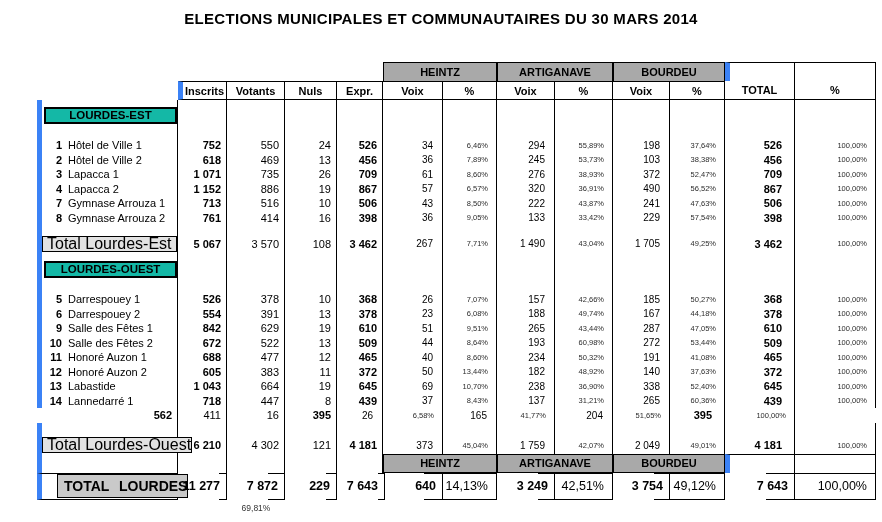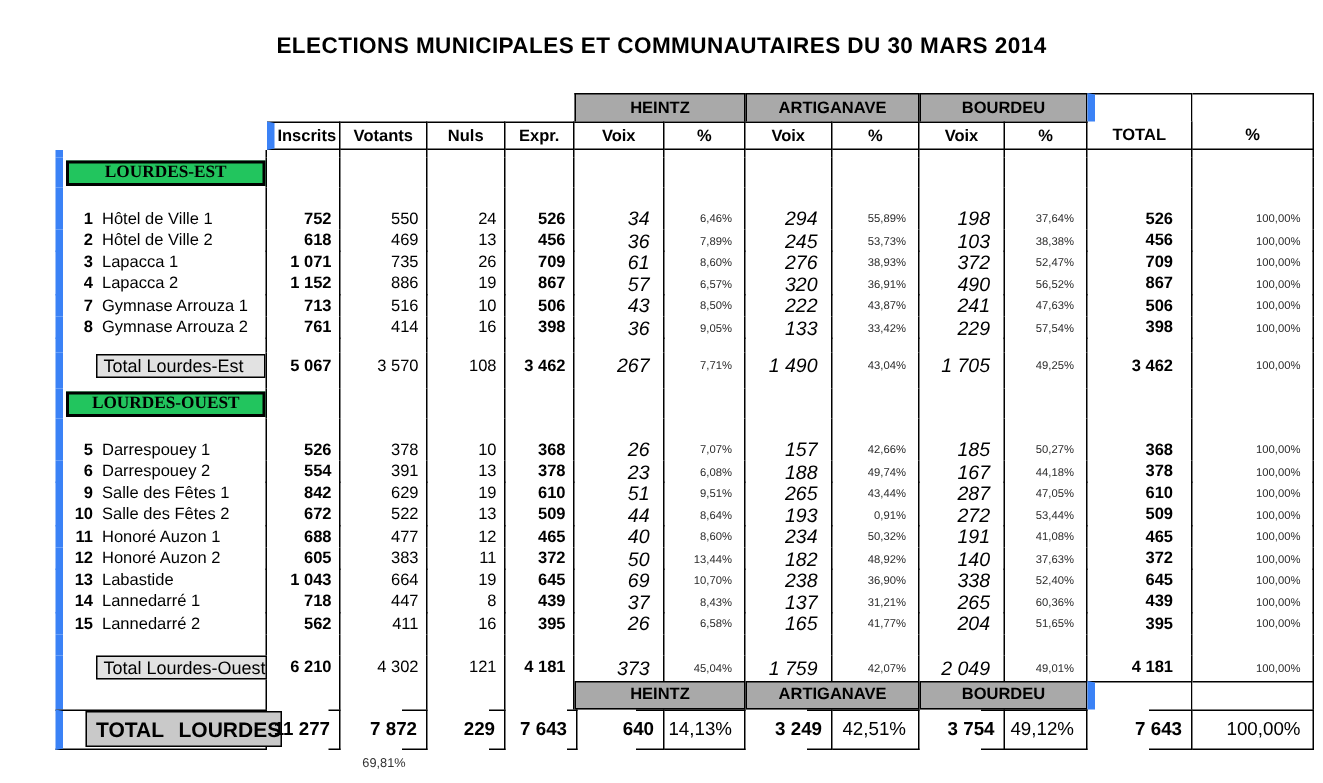--- a/index.html
+++ b/index.html
@@ -9,21 +9,21 @@
     --cols:141px 49px 58px 52px 46px 60px 54px 58px 58px 57px 55px 70px 81px;
   }
   *{box-sizing:border-box;}
   html,body{margin:0;padding:0;}
   body{
     width:882px;height:522px;overflow:hidden;background:#fff;color:#000;
     font-family:"Liberation Sans","DejaVu Sans",sans-serif;
   }
   .sheet{position:relative;width:882px;height:522px;}
   .title{
-    position:absolute;top:22px;left:0;width:882px;text-align:center;
+    position:absolute;top:10px;left:0;width:882px;text-align:center;
     font-size:15px;font-weight:bold;letter-spacing:.3px;
   }
   .table{position:absolute;top:62px;left:37px;width:669px;}
   .row{display:grid;grid-template-columns:var(--cols);}
   .c{border-right:1px solid #000;min-width:0;display:flex;align-items:center;}
   .bl{border-left:5px solid #3b82f6;}
   .nob{border:none !important;}
   .span2{grid-column:span 2;}
   .span5{grid-column:span 5;}
 
@@ -42,36 +42,36 @@
     font-weight:bold;font-size:11px;justify-content:center;
   }
   .tmb{border-top:none;}
 
   
   .g5{height:5px}.g7{height:7px}.g10{height:10px}.g13{height:13px}.g14{height:14px}
   .secrow{height:20px;}
   .section-box{
     margin-left:2px;width:137px;height:17px;line-height:14px;border:2px solid #000;
     font-weight:bold;font-size:11.5px;text-align:center;display:flex;
-    align-items:center;justify-content:center;background:#22c55e;font-family:Liberation Serif, serif;
+    align-items:center;justify-content:center;background:#14b8a6;
   }
   .data-row{height:14.5px;}
   .label{padding-left:4px;font-size:11px;}
   .rn{display:inline-block;width:16px;text-align:right;font-weight:bold;flex:none;}
   .nm{margin-left:6px;white-space:nowrap;}
   .num{justify-content:flex-end;font-size:11px;padding-right:5px;white-space:nowrap;}
-  .vx{font-size:13px;padding-right:9px;font-style:italic;}
+  .vx{font-size:10px;padding-right:9px;}
   .bold{font-weight:bold;}
   .totcol{font-weight:bold;padding-right:12px;}
   .pct{justify-content:flex-end;font-size:7.5px;color:#2b2b2b;padding-right:8px;white-space:nowrap;}
 
   .strow{height:17px;}
   .st-box{
-    margin-left:22px;flex:1;height:16px;border:1px solid #000;background:var(--subtotal-gray);
-    font-size:12px;display:flex;align-items:center;padding-left:4px;white-space:nowrap;
+    margin-left:0;flex:1;height:16px;border:1px solid #000;background:var(--subtotal-gray);
+    font-size:16px;display:flex;align-items:center;padding-left:4px;white-space:nowrap;
   }
 
   
   .bars2{height:19px;}
   .bar2{
     background:var(--bar-gray);border:1px solid #000;
     font-weight:bold;font-size:11px;justify-content:center;
   }
   .wt{border-top:1px solid #000;background:#fff;}
 
@@ -429,21 +429,21 @@
       <span class="rn">10</span>
       <span class="nm">Salle des Fêtes 2</span>
     </div>
     <div class="c num bold">672</div>
     <div class="c num">522</div>
     <div class="c num">13</div>
     <div class="c num bold">509</div>
     <div class="c num vx">44</div>
     <div class="c pct">8,64%</div>
     <div class="c num vx">193</div>
-    <div class="c pct">0,91%</div>
+    <div class="c pct">60,98%</div>
     <div class="c num vx">272</div>
     <div class="c pct">53,44%</div>
     <div class="c num totcol">509</div>
     <div class="c pct">100,00%</div>
   </div>
         <div class="row data-row">
     <div class="c bl label">
       <span class="rn">11</span>
       <span class="nm">Honoré Auzon 1</span>
     </div>
@@ -508,24 +508,20 @@
     <div class="c num vx">37</div>
     <div class="c pct">8,43%</div>
     <div class="c num vx">137</div>
     <div class="c pct">31,21%</div>
     <div class="c num vx">265</div>
     <div class="c pct">60,36%</div>
     <div class="c num totcol">439</div>
     <div class="c pct">100,00%</div>
   </div>
         <div class="row data-row">
-    <div class="c bl label">
-      <span class="rn">15</span>
-      <span class="nm">Lannedarré 2</span>
-    </div>
     <div class="c num bold">562</div>
     <div class="c num">411</div>
     <div class="c num">16</div>
     <div class="c num bold">395</div>
     <div class="c num vx">26</div>
     <div class="c pct">6,58%</div>
     <div class="c num vx">165</div>
     <div class="c pct">41,77%</div>
     <div class="c num vx">204</div>
     <div class="c pct">51,65%</div>

